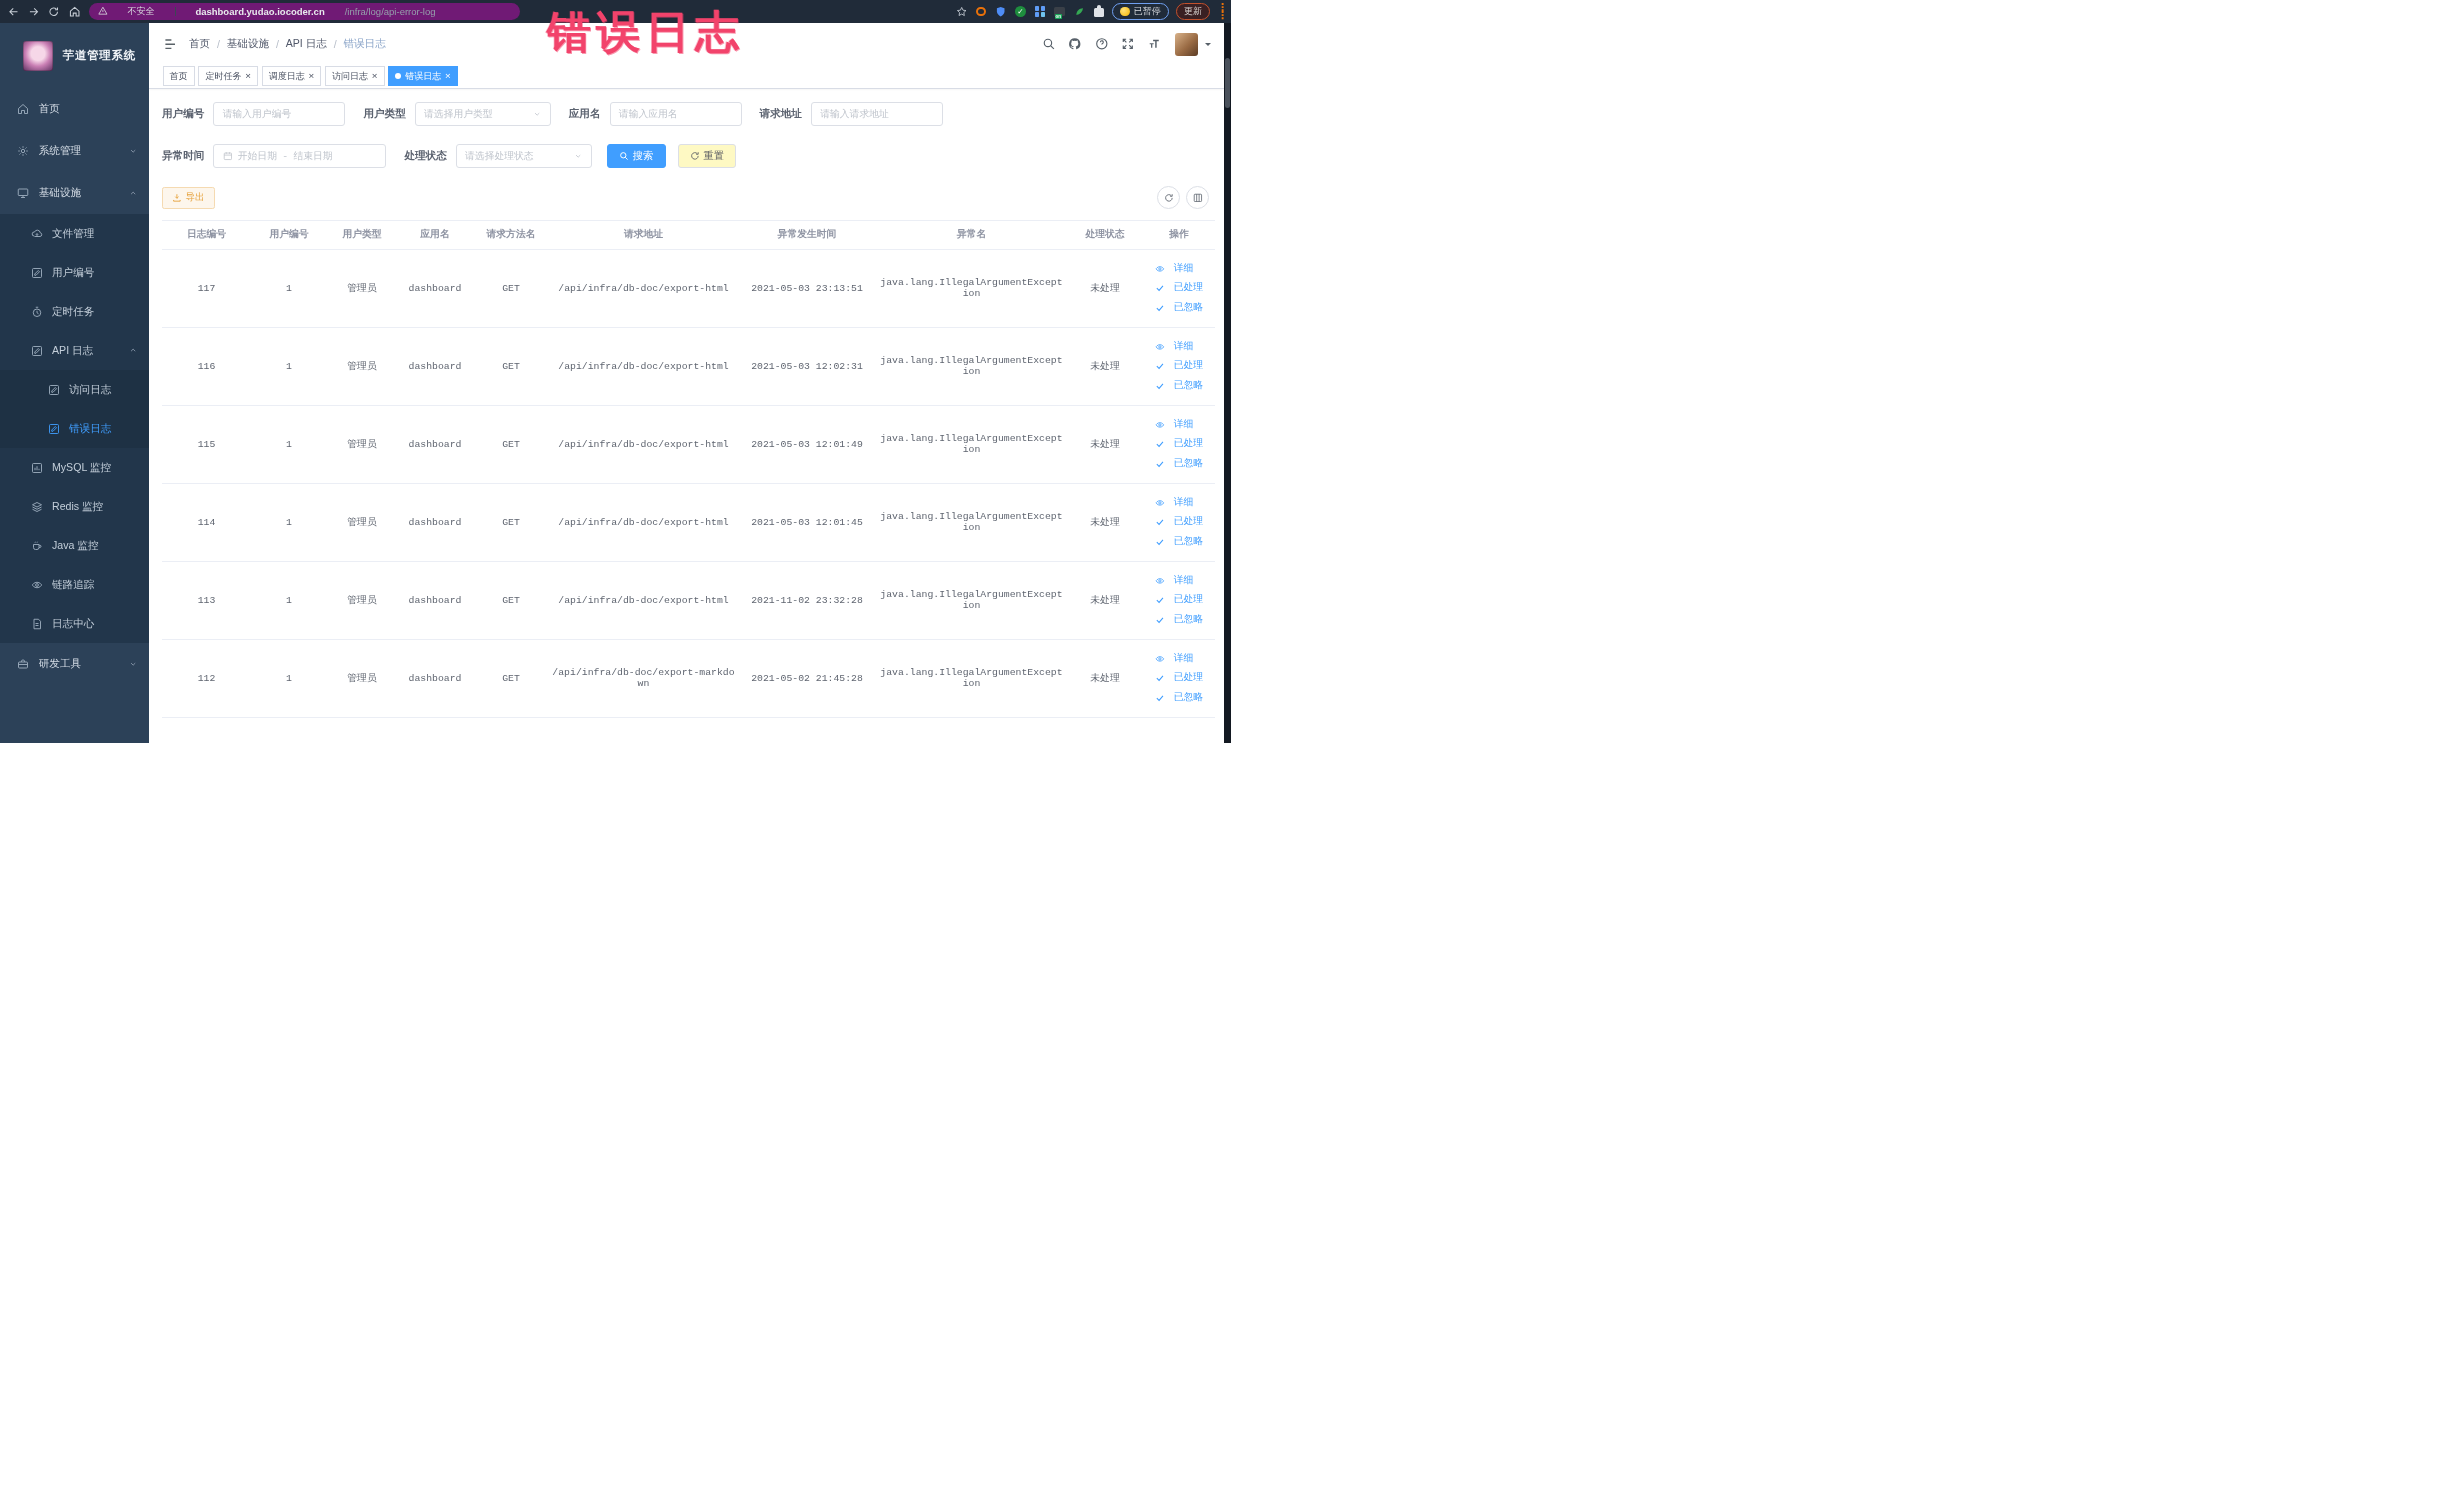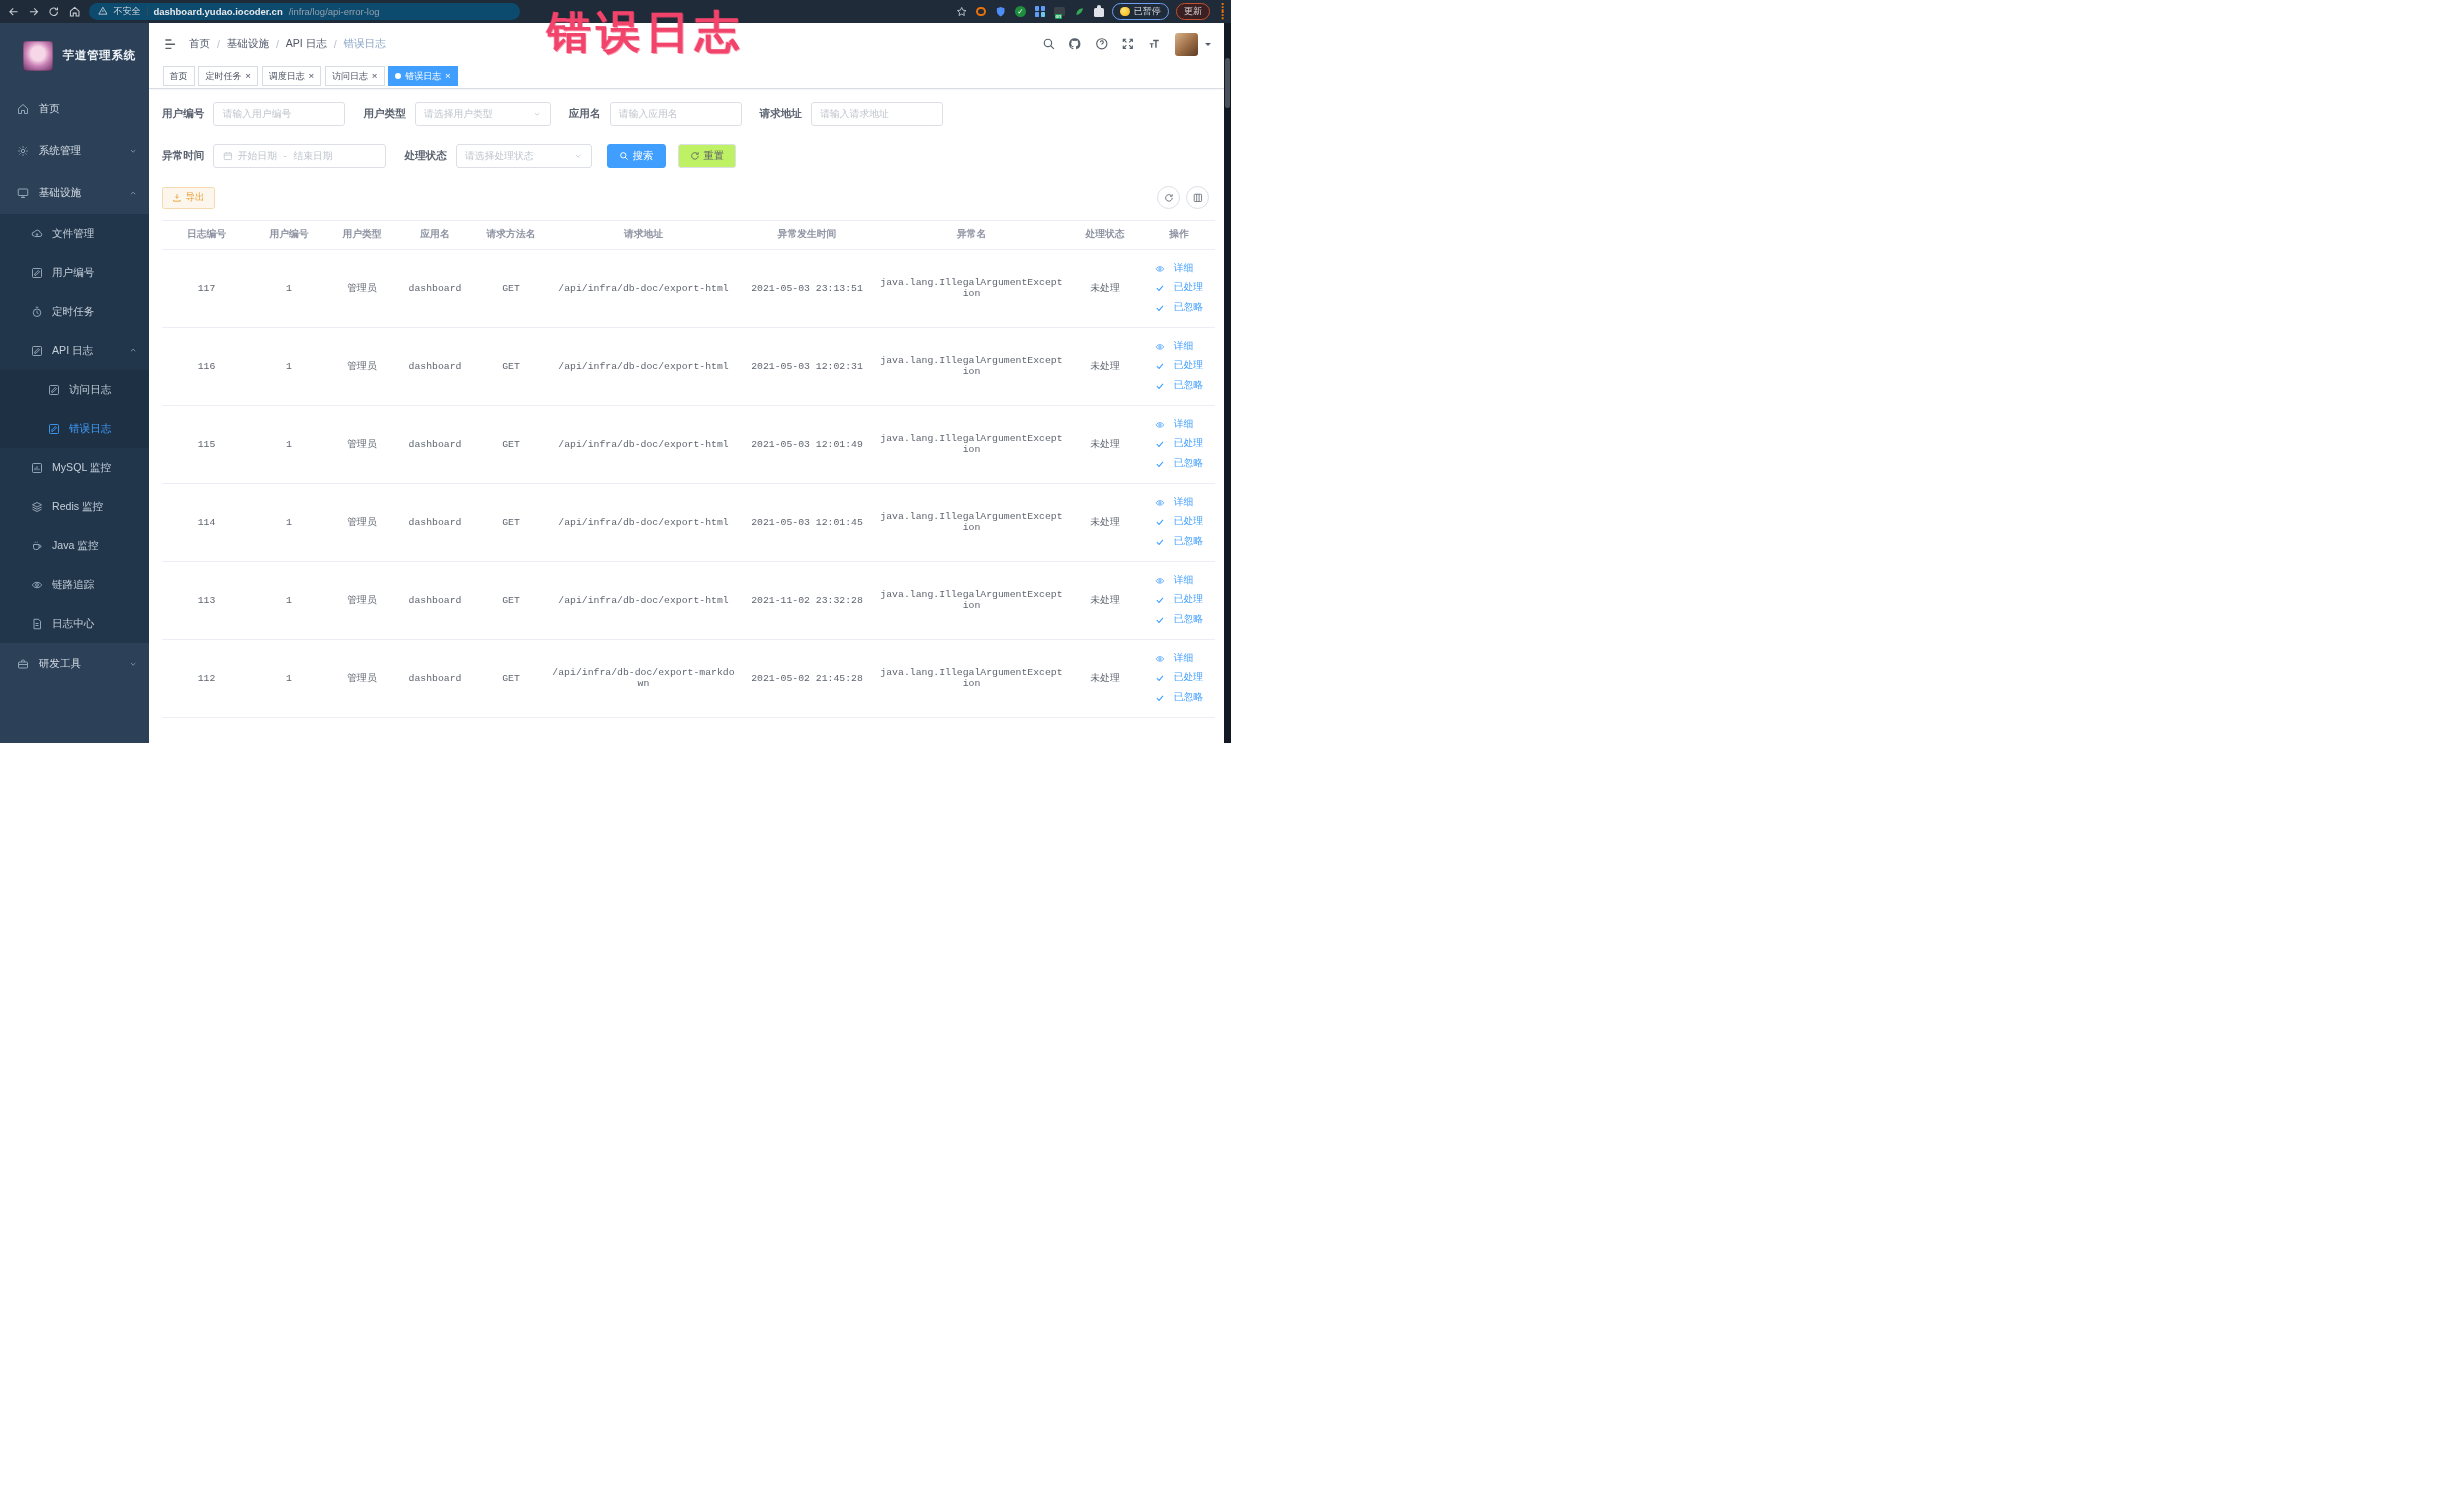--- a/index.html
+++ b/index.html
@@ -4,21 +4,21 @@
 <style>
   *{margin:0;padding:0;box-sizing:border-box;}
   html,body{background:#fff;}
   body{font-family:"Liberation Sans","DejaVu Sans",sans-serif;}
   .screen{position:relative;width:1231px;height:743px;overflow:hidden;background:#fff;}
 
   
   .browser-bar{position:absolute;top:0;left:0;right:0;height:23px;background:#202b39;display:flex;align-items:center;padding:0 7.6px;gap:8.3px;z-index:5;}
   .nav-ico{width:12px;height:12px;color:#c7ced6;flex:0 0 auto;display:flex;align-items:center;justify-content:center;}
   .nav-ico svg{width:11.4px;height:11.4px;}
-  .omnibox{width:431px;height:16.7px;border-radius:9px;background:#0c4a6e;display:flex;align-items:center;padding:0 9px;gap:6px;color:#dadce0;}
+  .omnibox{width:431px;height:16.7px;border-radius:9px;background:#701a75;display:flex;align-items:center;padding:0 9px;gap:20px;color:#dadce0;}
   .omnibox .warn svg{width:9.8px;height:9.8px;}
   .omni-sep{width:0.8px;height:9.8px;background:#3c4654;}
   .omni-host{font-size:9.5px;font-weight:bold;color:#e8eaed;white-space:nowrap;}
   .omni-path{font-size:9.5px;color:#96a0ac;white-space:nowrap;}
   .omni-sec{font-size:9px;color:#dadce0;white-space:nowrap;}
   .chrome-right{margin-left:auto;display:flex;align-items:center;gap:7.6px;}
   .ext{width:12px;height:12px;display:flex;align-items:center;justify-content:center;position:relative;}
   .ext svg{width:11.4px;height:11.4px;}
   .ring{width:9.8px;height:9.8px;border:2.3px solid #e8710a;border-radius:50%;}
   .gcheck{width:11.4px;height:11.4px;border-radius:50%;background:#1e8e3e;color:#fff;font-size:7.6px;line-height:11.4px;text-align:center;font-weight:bold;}
@@ -89,21 +89,21 @@
   .f-select .chev{color:#c0c4cc;display:flex;}
   .f-select .chev svg{width:8.3px;height:8.3px;}
   .gap24{width:18px;flex:0 0 auto;}
   .date-range{width:173px;gap:5.3px;}
   .date-range .cal{color:#c0c4cc;display:flex;}
   .date-range .cal svg{width:9.8px;height:9.8px;}
   .date-range .sep{color:#bfc4cc;}
   .btn{height:24px;border-radius:3px;display:inline-flex;align-items:center;gap:3.8px;padding:0 11.4px;font-size:10.2px;cursor:pointer;border:0.8px solid transparent;}
   .btn svg{width:9.8px;height:9.8px;}
   .btn.primary{background:#409eff;border-color:#409eff;color:#fff;}
-  .btn.plain{background:#bef264;border-color:#dcdfe6;color:#606266;}
+  .btn.plain{background:#fef9c3;border-color:#dcdfe6;color:#606266;}
   .btn.warn{height:22px;background:#fdf6ec;border-color:#f5dab1;color:#e6a23c;font-size:9.5px;padding:0 9px;border-radius:2.3px;}
   .toolbar-row{display:flex;align-items:center;margin-bottom:10.6px;}
   .tool-circles{margin-left:auto;display:flex;gap:6px;}
   .circle-btn{width:23px;height:23px;border-radius:50%;border:0.8px solid #dcdfe6;background:#fff;color:#5f6670;display:flex;align-items:center;justify-content:center;cursor:pointer;}
   .circle-btn svg{width:9.8px;height:9.8px;}
 
   
   table{width:100%;border-collapse:collapse;table-layout:fixed;}
   thead th{height:29px;font-size:9.8px;font-weight:bold;color:#8f94a3;border-top:0.8px solid #ebeef5;border-bottom:0.8px solid #ebeef5;text-align:center;padding:0 3px;white-space:nowrap;}
   tbody td{height:78px;font-size:9.8px;color:#5f6570;border-bottom:0.8px solid #ebeef5;text-align:center;padding:0 3px;vertical-align:middle;word-break:break-all;}

